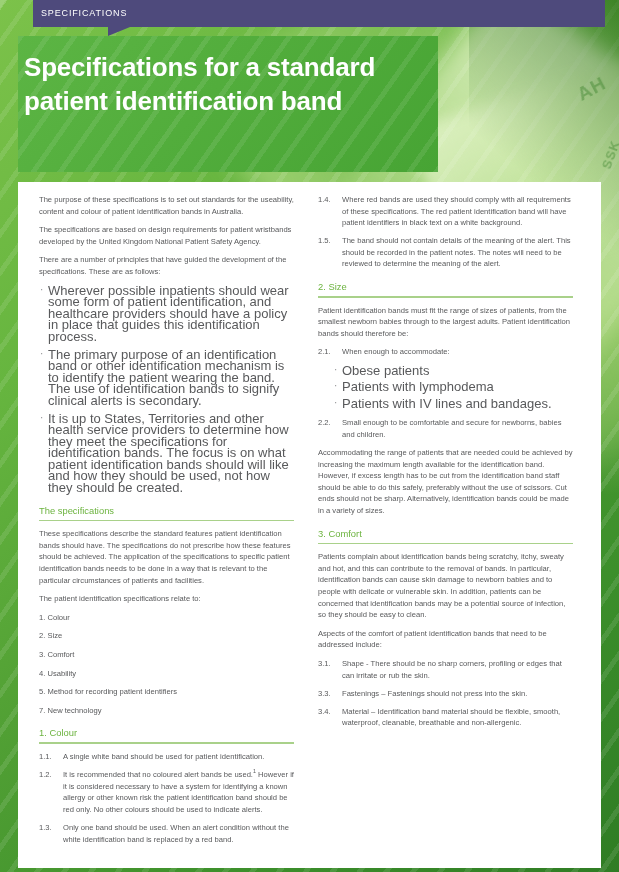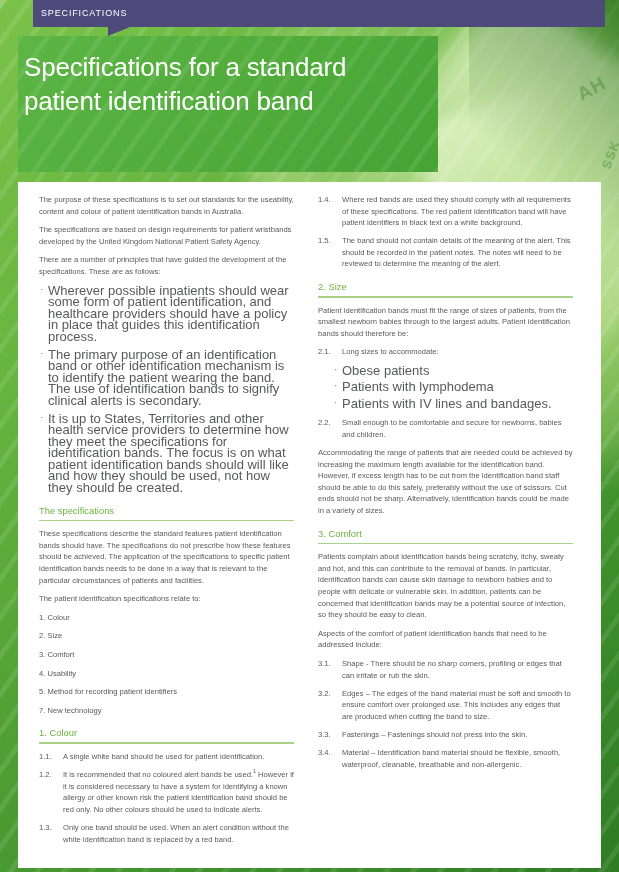--- a/index.html
+++ b/index.html
@@ -123,21 +123,21 @@
         rgba(255,255,255,0.085) 0px, rgba(255,255,255,0.085) 5px,
         rgba(255,255,255,0.00) 5px, rgba(255,255,255,0.00) 22px);
   }
   .doc-title {
     position: absolute;
     left: 24px; top: 33px;
     width: 400px;
     color: #ffffff;
     font-size: 26px;
     line-height: 34px;
-    font-weight: normal;
+    font-weight: bold;
     letter-spacing: -0.2px;
     z-index: 2;
   }
   .doc-title .line { display: block; white-space: nowrap; }
 
   
   .content-panel {
     position: absolute;
     left: 18px; top: 182px;
     width: 583px; height: 686px;
@@ -311,21 +311,21 @@
           <span>The band should not contain details of the meaning of the alert. This should be recorded in the patient notes. The notes will need to be reviewed to determine the meaning of the alert.</span>
         </div>
 
         <h2 class="section-h">2. Size</h2>
         <div class="rule"></div>
 
         <p class="p">Patient identification bands must fit the range of sizes of patients, from the smallest newborn babies through to the largest adults. Patient identification bands should therefore be:</p>
 
         <div class="clause">
           <span class="clause-num">2.1.</span>
-          <span>Long sizes to accommodate:</span>
+          <span>When enough to accommodate:</span>
         </div>
 
         <div class="bullet sub">Obese patients</div>
         <div class="bullet sub">Patients with lymphodema</div>
         <div class="bullet sub">Patients with IV lines and bandages.</div>
 
         <div class="clause" style="margin-top:8px;">
           <span class="clause-num">2.2.</span>
           <span>Small enough to be comfortable and secure for newborns, babies and children.</span>
         </div>
@@ -336,24 +336,20 @@
         <div class="rule"></div>
 
         <p class="p">Patients complain about identification bands being scratchy, itchy, sweaty and hot, and this can contribute to the removal of bands. In particular, identification bands can cause skin damage to newborn babies and to people with delicate or vulnerable skin. In addition, patients can be concerned that identification bands may be a potential source of infection, so they should be easy to clean.</p>
         <p class="p">Aspects of the comfort of patient identification bands that need to be addressed include:</p>
 
         <div class="clause">
           <span class="clause-num">3.1.</span>
           <span>Shape - There should be no sharp corners, profiling or edges that can irritate or rub the skin.</span>
         </div>
         <div class="clause">
-          <span class="clause-num">3.2.</span>
-          <span>Edges – The edges of the band material must be soft and smooth to ensure comfort over prolonged use. This includes any edges that are produced when cutting the band to size.</span>
-        </div>
-        <div class="clause">
           <span class="clause-num">3.3.</span>
           <span>Fastenings – Fastenings should not press into the skin.</span>
         </div>
         <div class="clause">
           <span class="clause-num">3.4.</span>
           <span>Material – Identification band material should be flexible, smooth, waterproof, cleanable, breathable and non-allergenic.</span>
         </div>
 
       </div>
 

